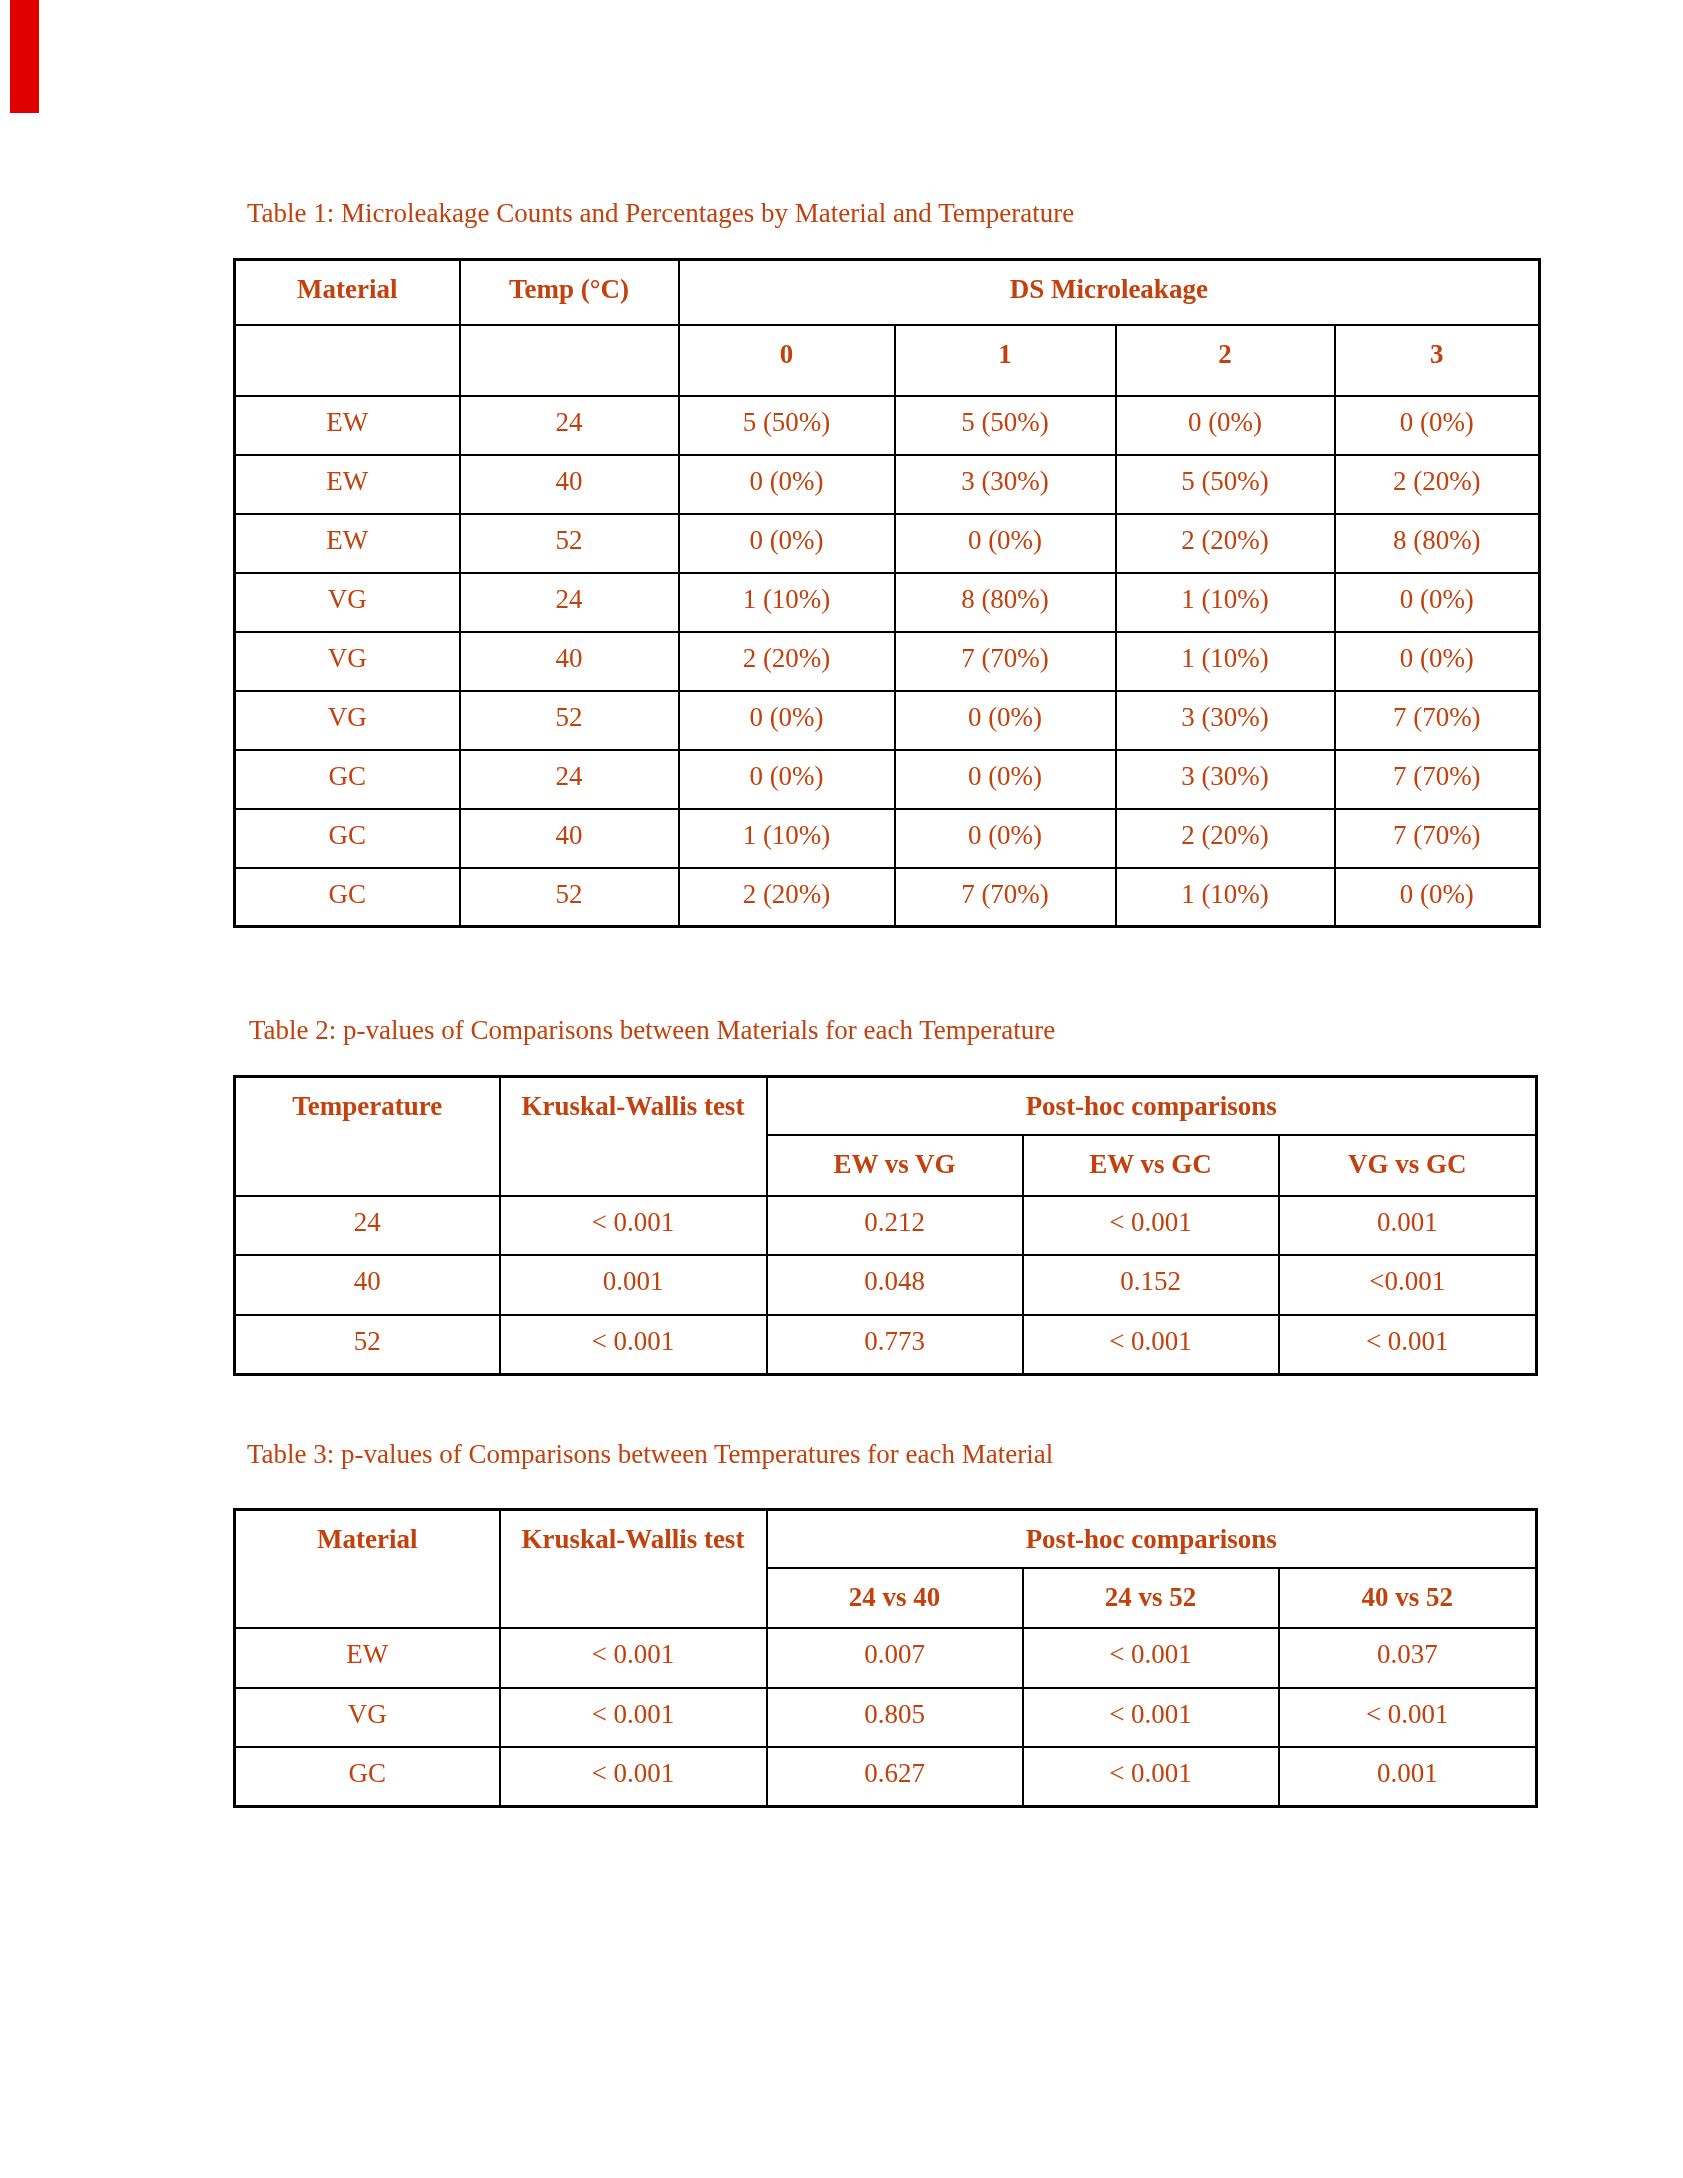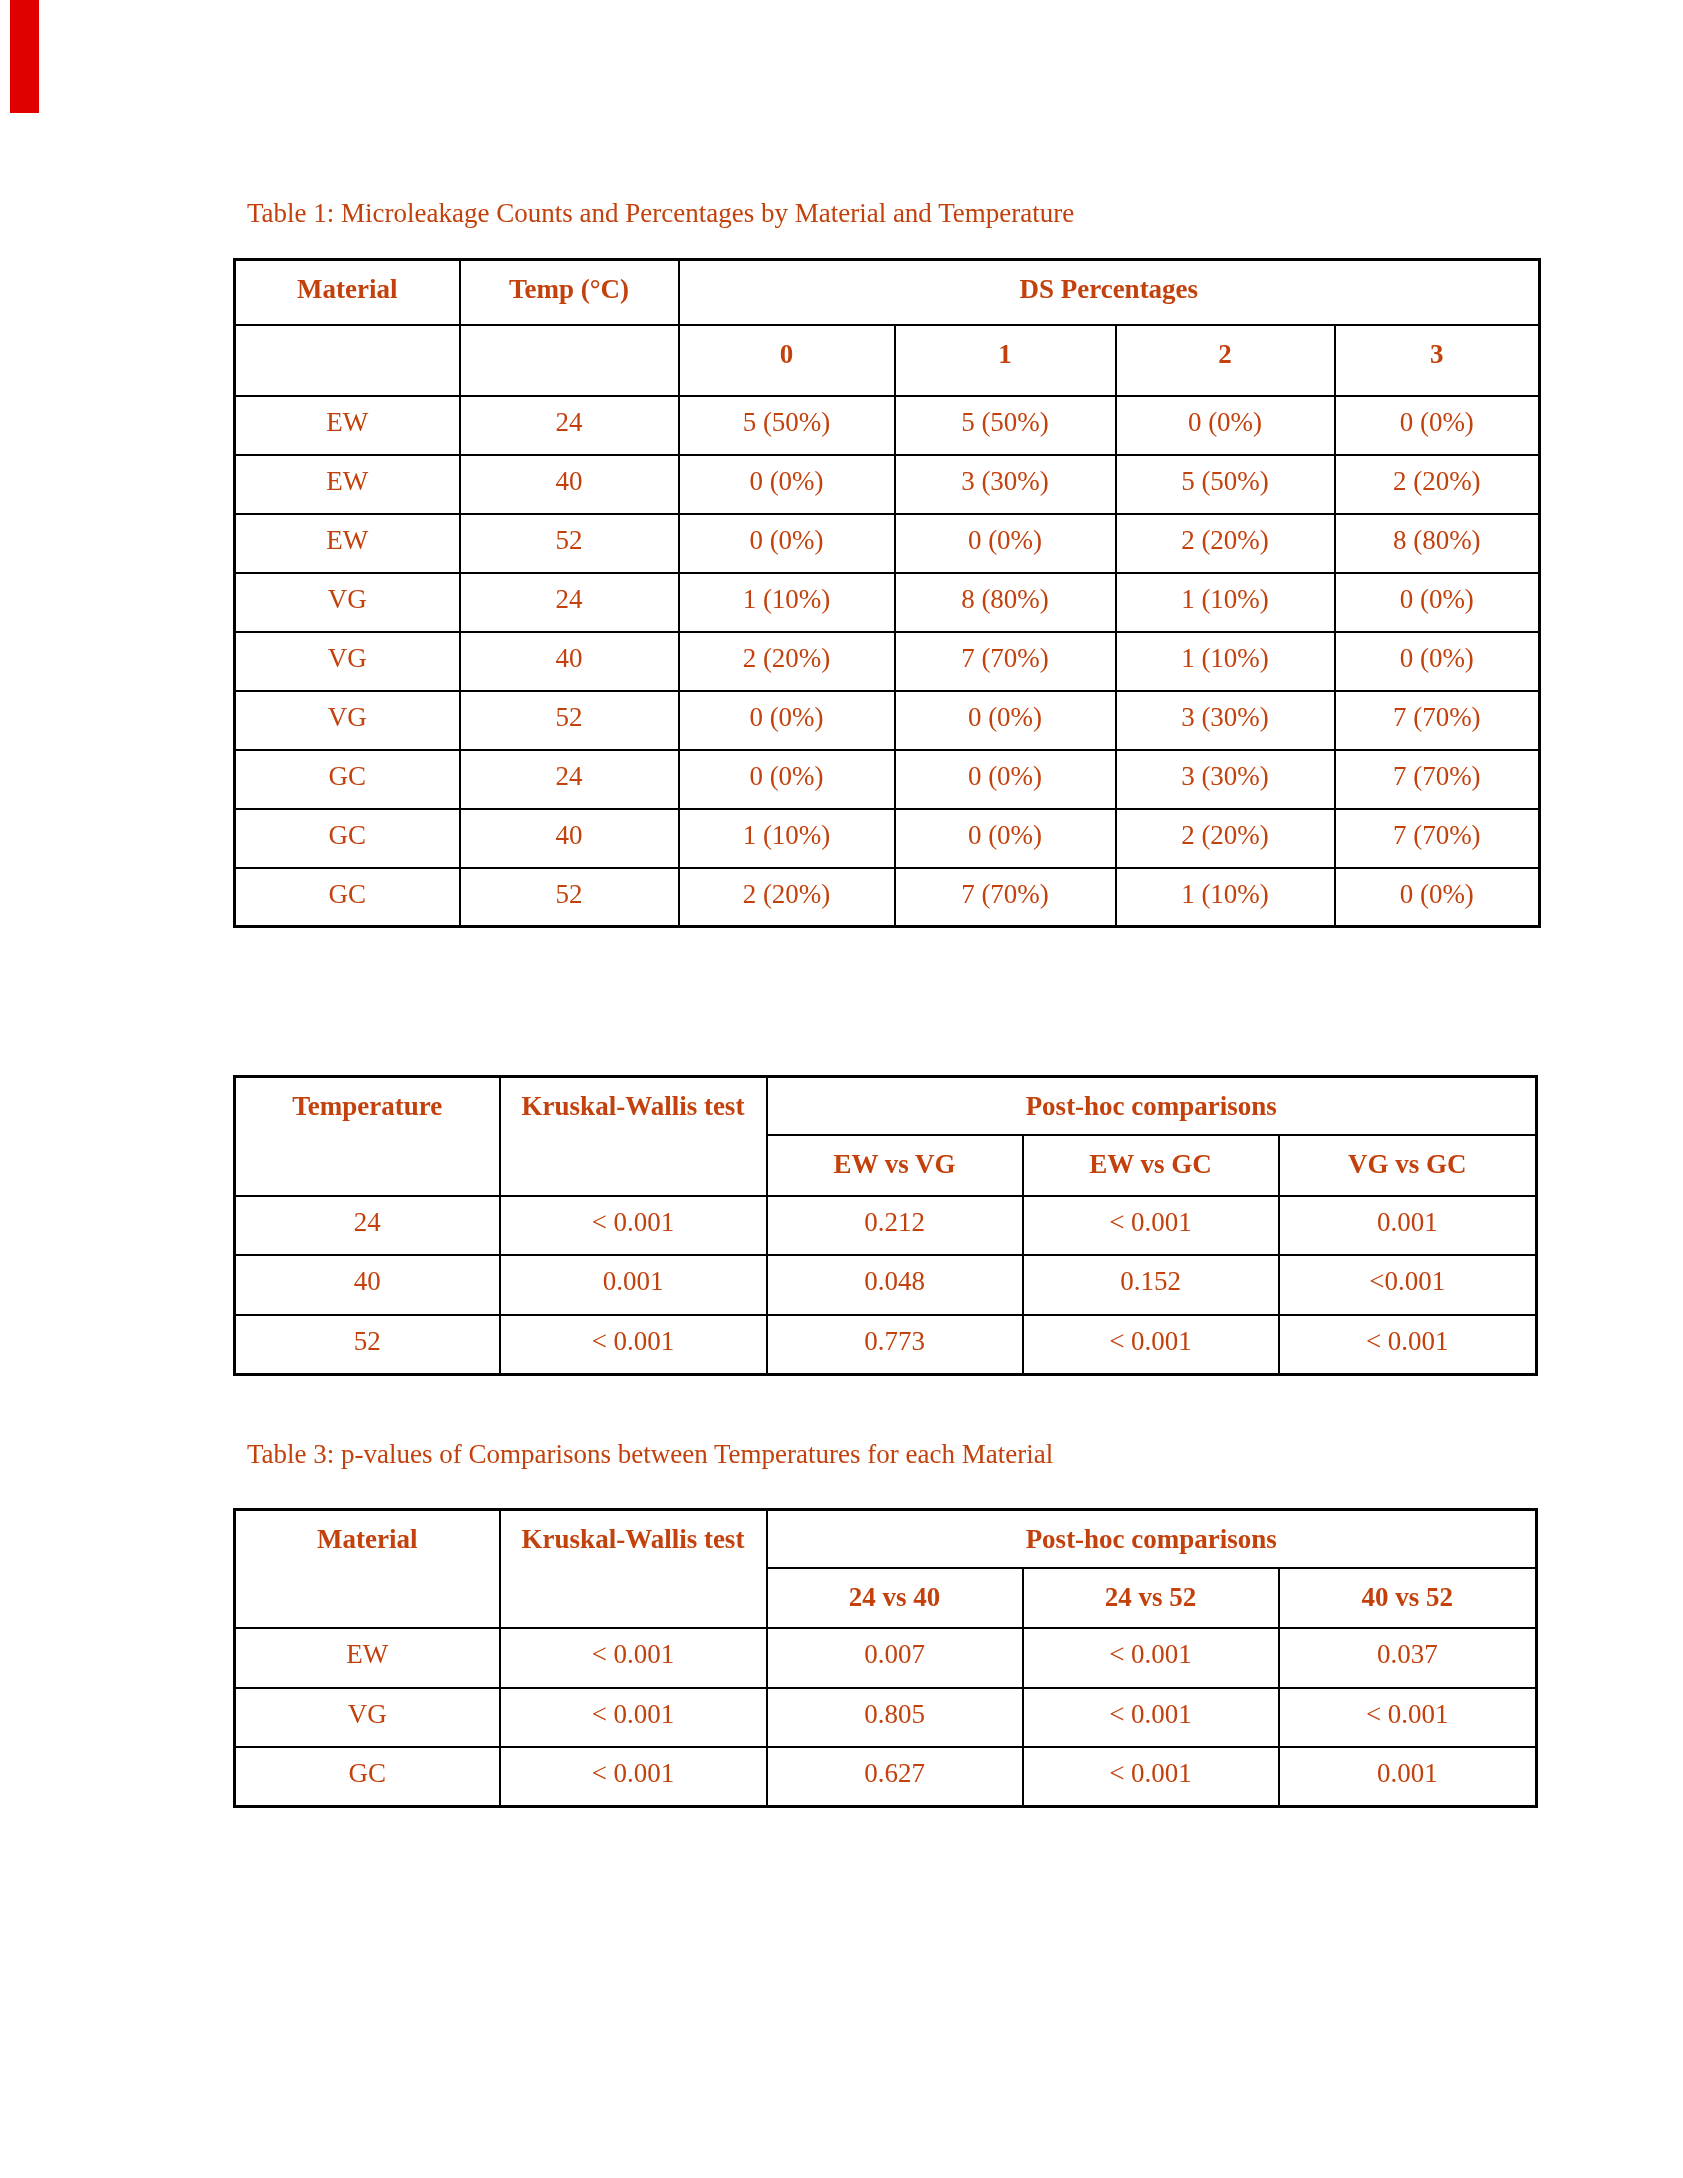--- a/index.html
+++ b/index.html
@@ -67,21 +67,21 @@
         <col style="width:219px">
         <col style="width:216px">
       <col style="width:221px">
         <col style="width:219px">
         <col style="width:205px">
     </colgroup>
     <tbody>
         <tr style="height:65px">
       <td class="hdr">Material</td>
       <td class="hdr">Temp (°C)</td>
-      <td class="hdr" colspan="4">DS Percentages</td>
+      <td class="hdr" colspan="4">DS Microleakage</td>
     </tr>
     <tr style="height:71px">
       <td></td>
       <td></td>
       <td class="hdr">0</td>
       <td class="hdr">1</td>
       <td class="hdr">2</td>
       <td class="hdr">3</td>
     </tr>
     <tr style="height:59px">
@@ -152,20 +152,21 @@
       <td>GC</td>
       <td>52</td>
       <td>2 (20%)</td>
       <td>7 (70%)</td>
       <td>1 (10%)</td>
       <td>0 (0%)</td>
     </tr>
   </tbody>
     </table>
 
+  <div id="title2" class="doc-title">Table 2: p-values of Comparisons between Materials for each Temperature</div>
 
   <table id="table2" class="doc-table">
     <colgroup>
       <col style="width:265px">
         <col style="width:267px">
         <col style="width:256px">
       <col style="width:256px">
         <col style="width:258px">
     </colgroup>
     <tbody>

